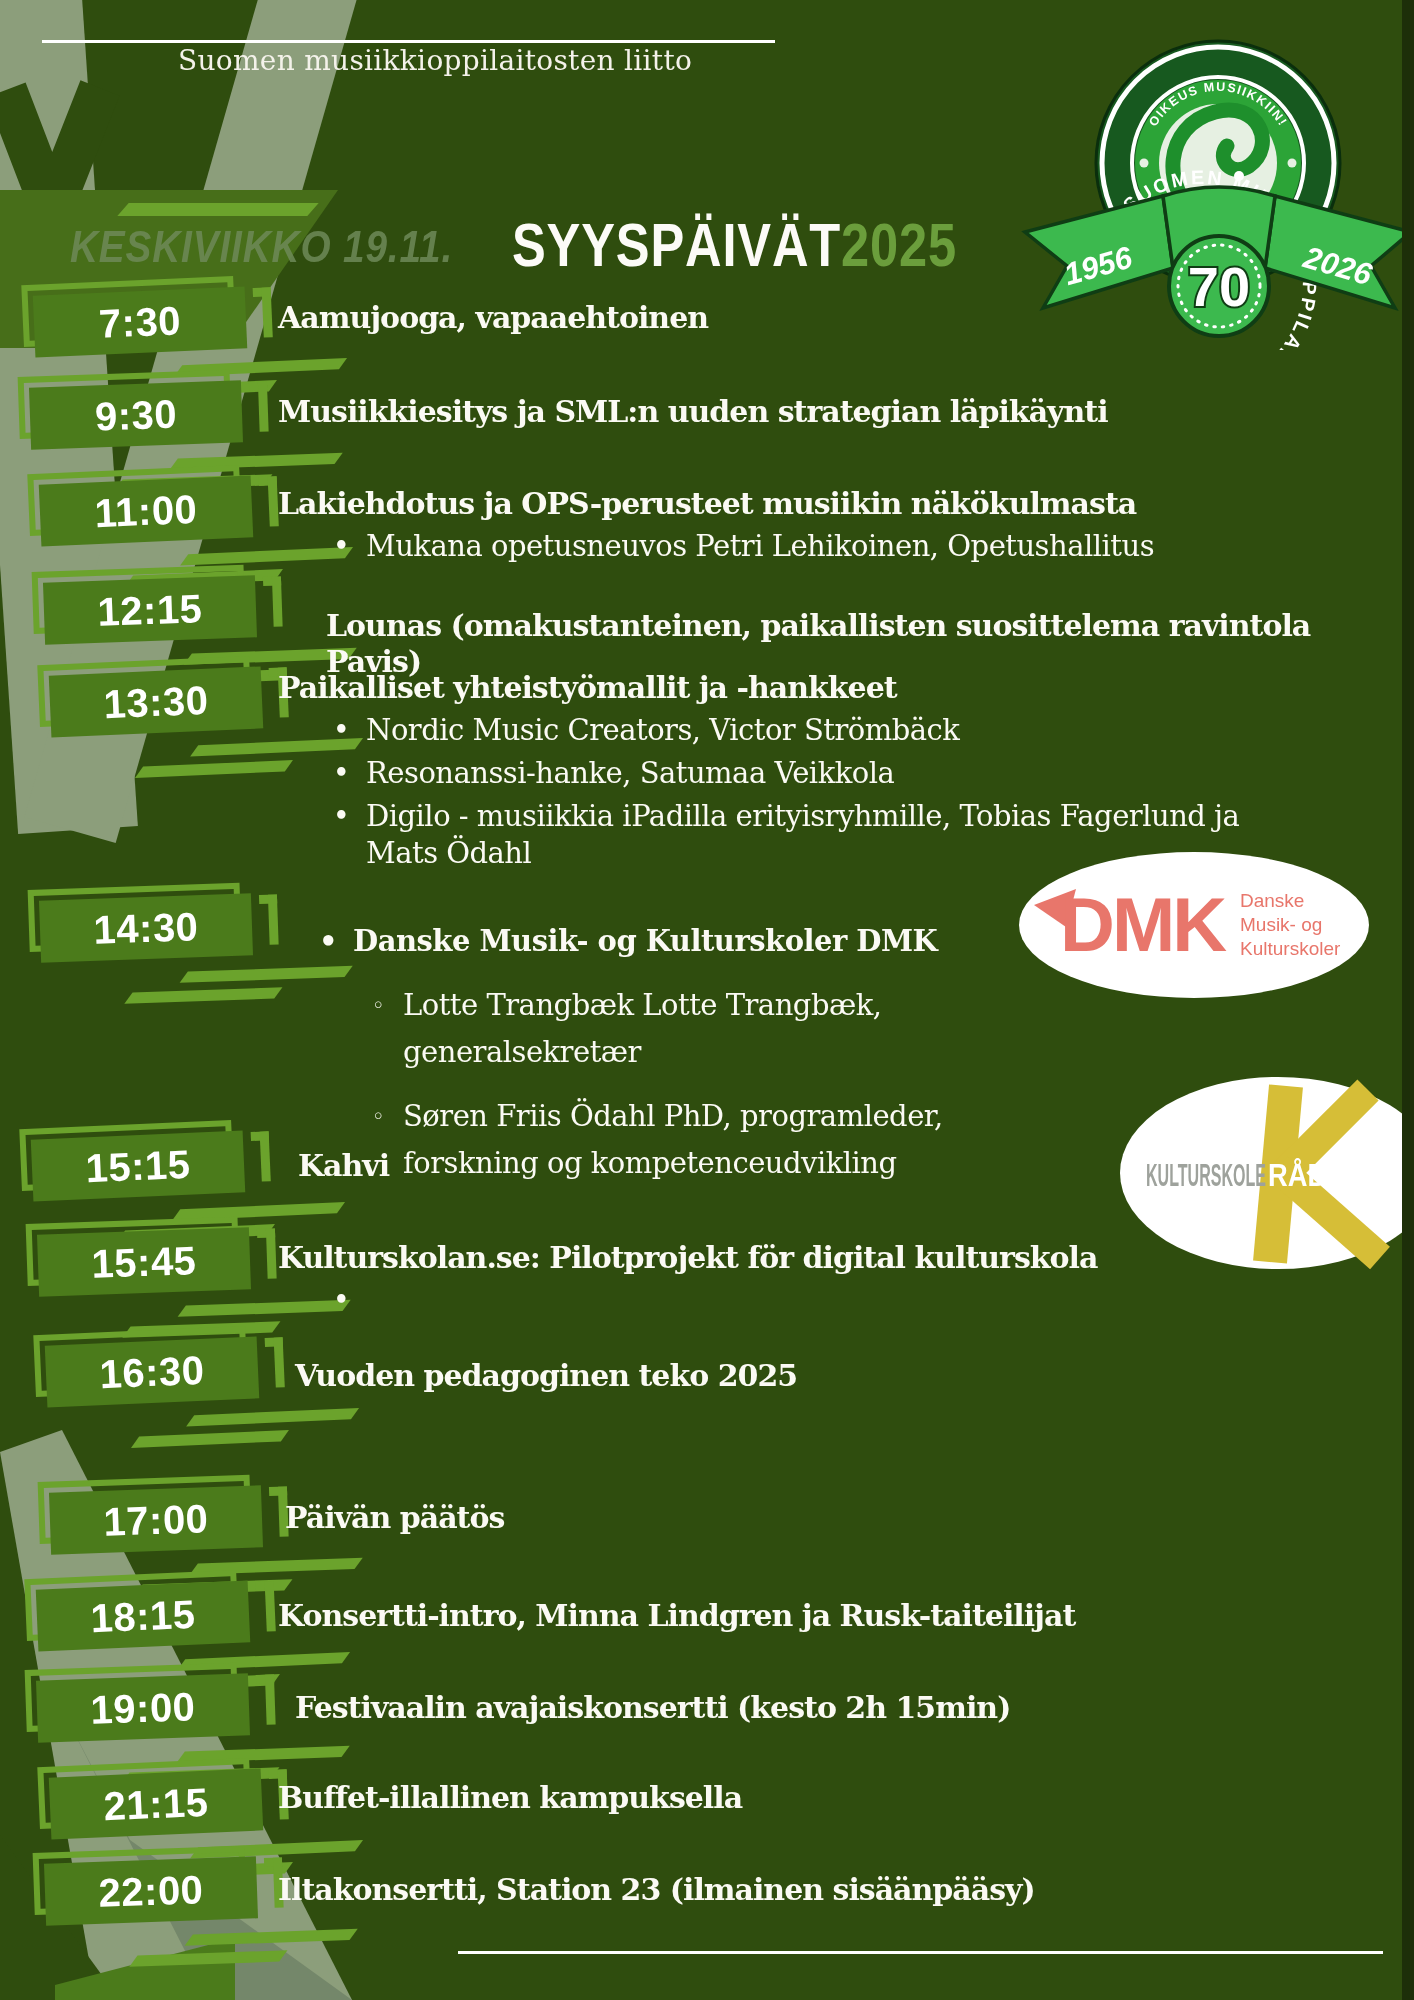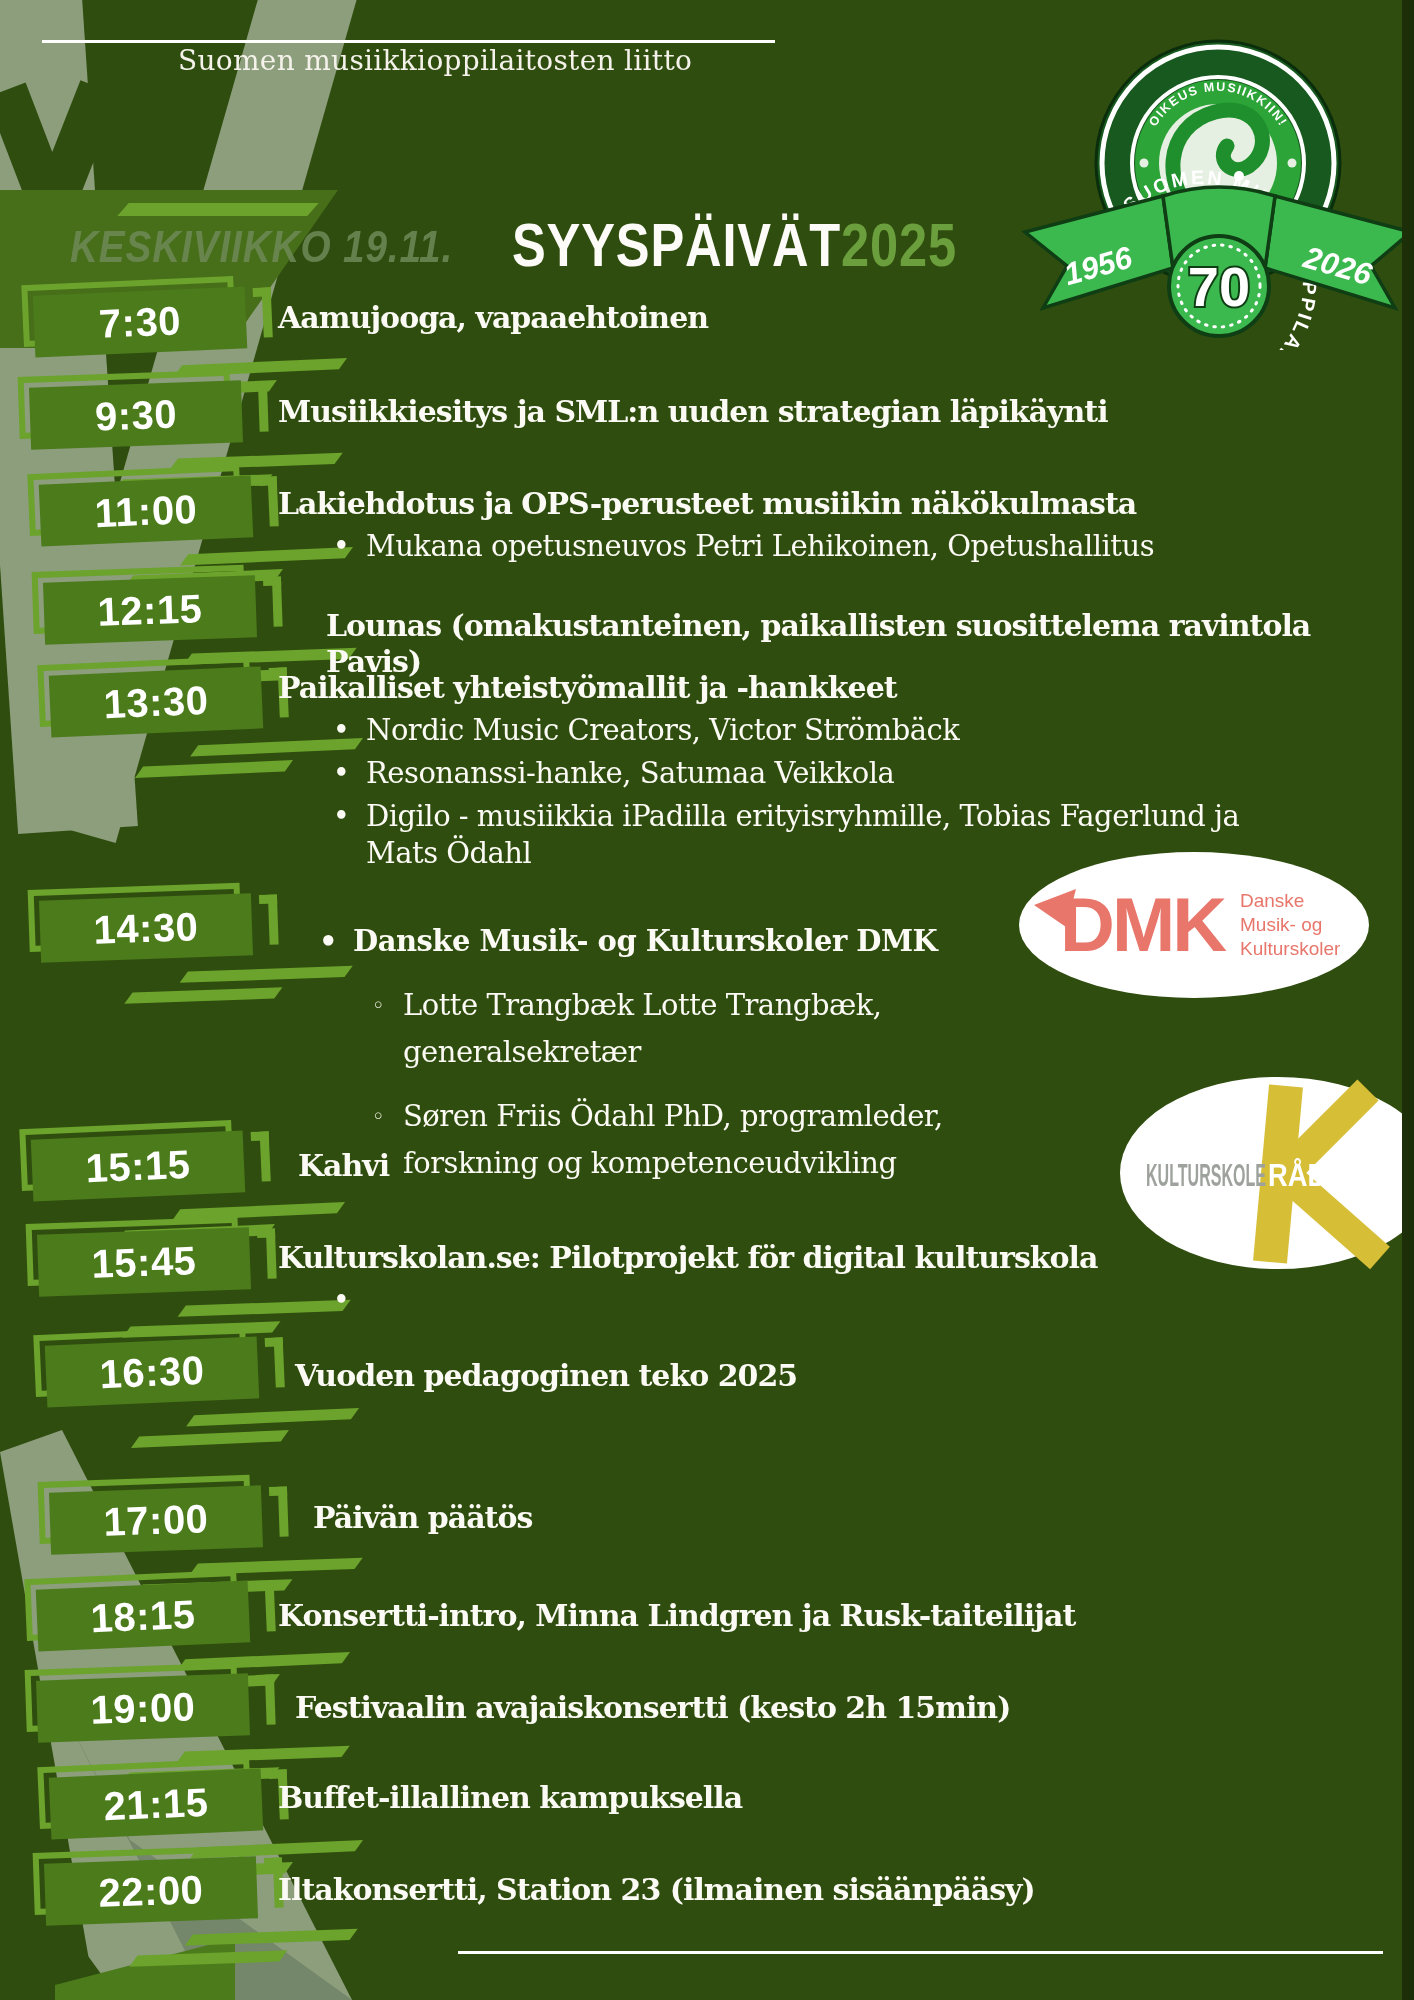--- a/index.html
+++ b/index.html
@@ -321,21 +321,21 @@
       <div class="row">
     <div class="badge" style="top: 1489px; left: 50px; transform: rotate(-2deg);">
       <div class="badge-frame"></div>
       <div class="badge-body">
         <span class="badge-time">17:00</span>
       </div>
       <div class="badge-bracket"></div>
       <div class="badge-bar bar1"></div>
       <div class="badge-bar bar2"></div>
     </div>
-    <div class="row-content" style="top: 1500px; left: 285px; margin-left: 28px;">
+    <div class="row-content" style="top: 1500px; left: 285px;">
       <div class="event-title">Päivän päätös</div>
       <div class="bullets"></div>
     </div>
   </div>
       <div class="row">
     <div class="badge" style="top: 1585px; left: 37px; transform: rotate(-2.5deg);">
       <div class="badge-frame"></div>
       <div class="badge-body">
         <span class="badge-time">18:15</span>
       </div>

